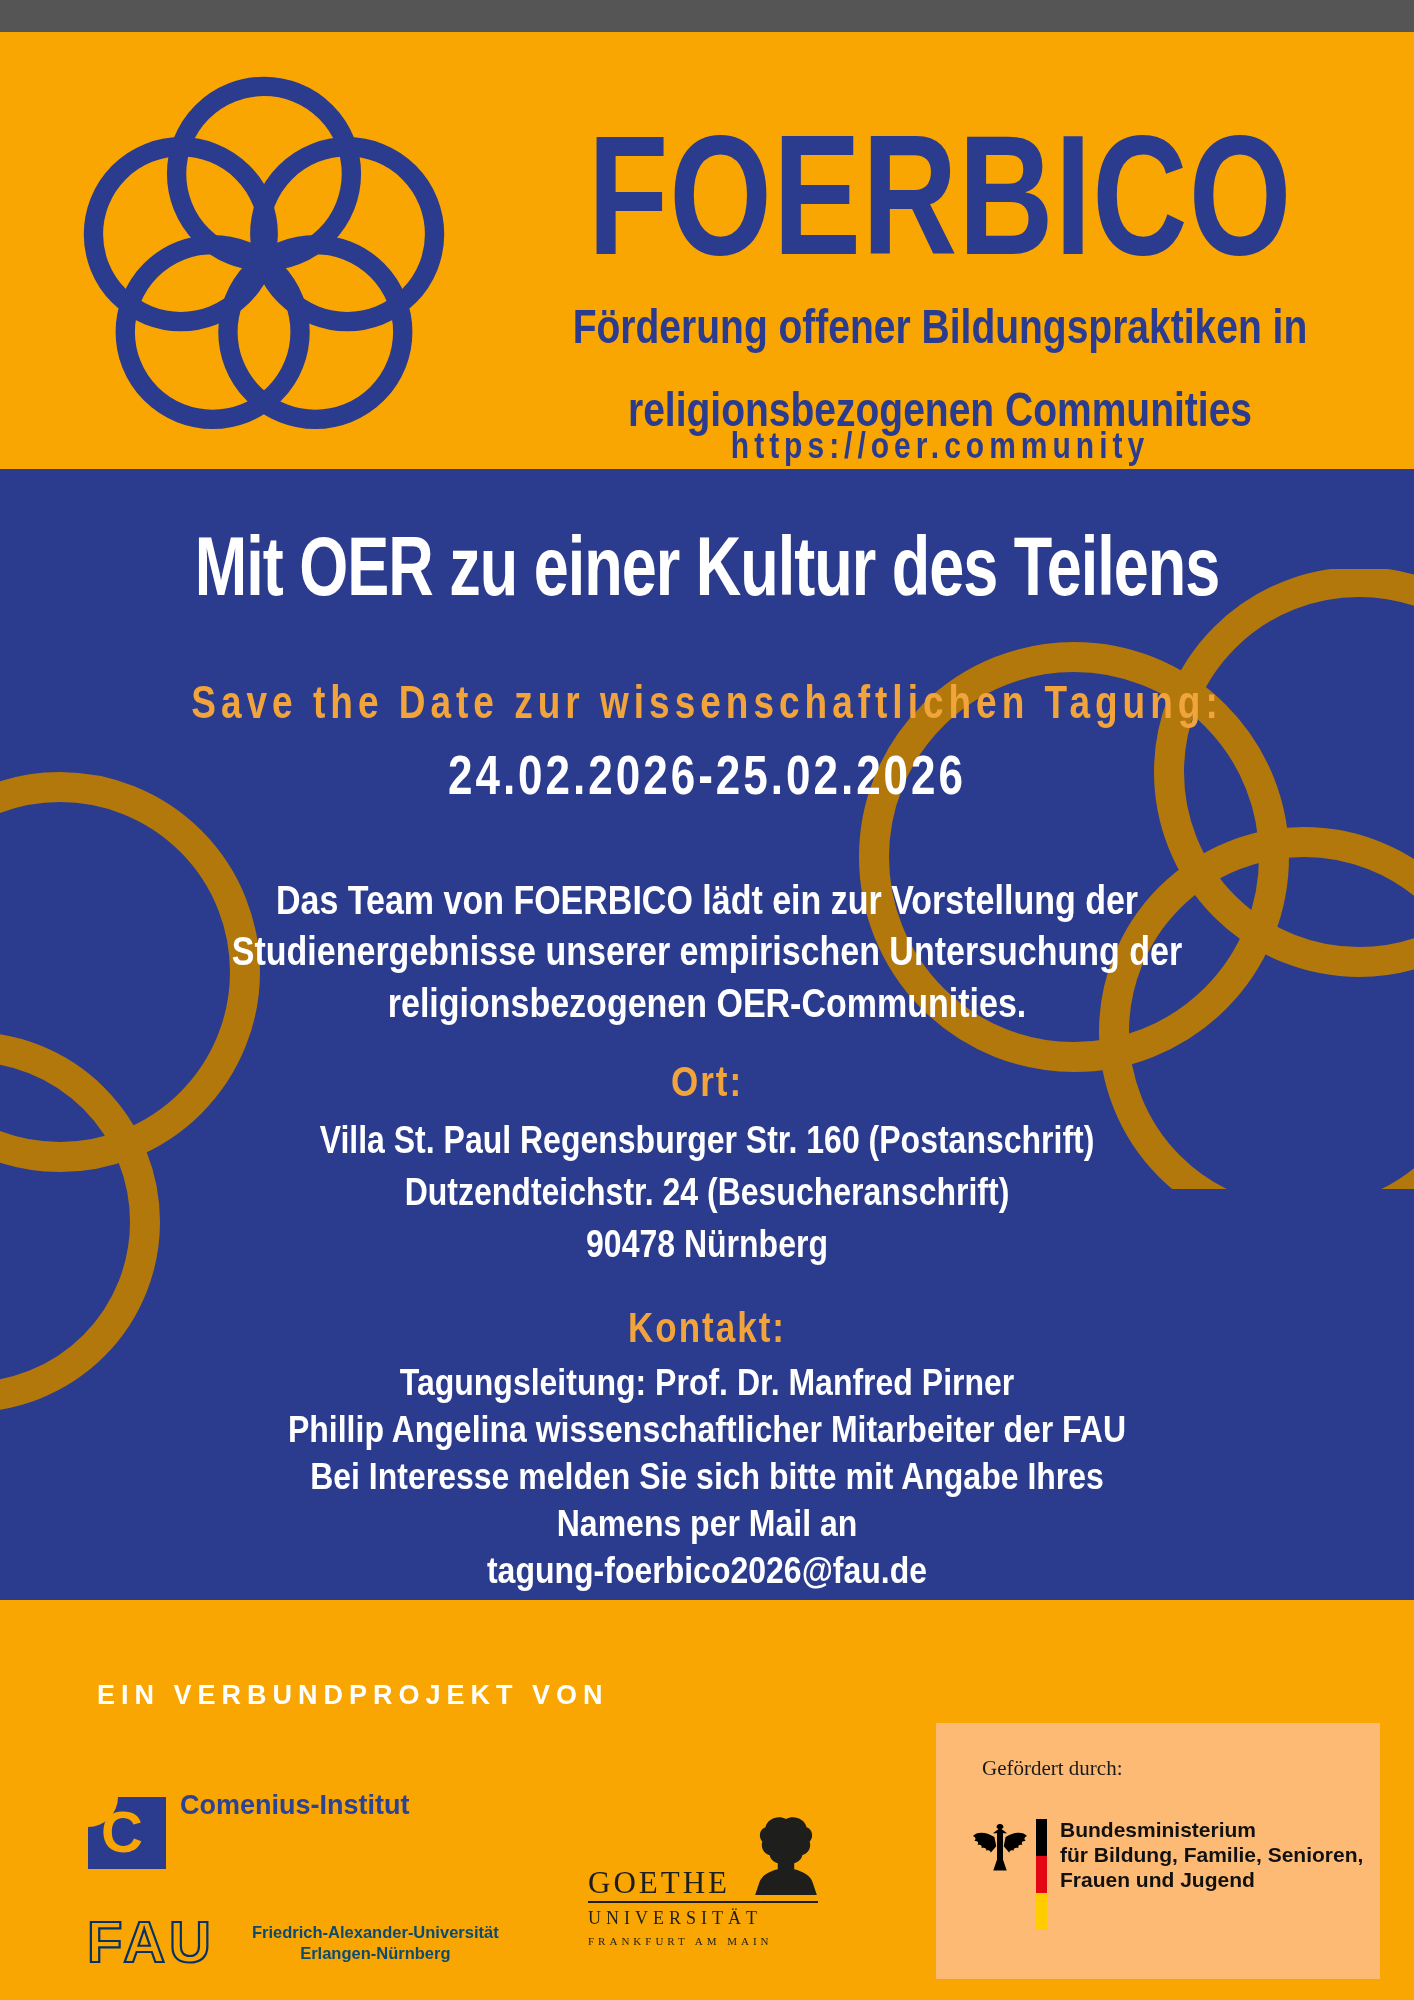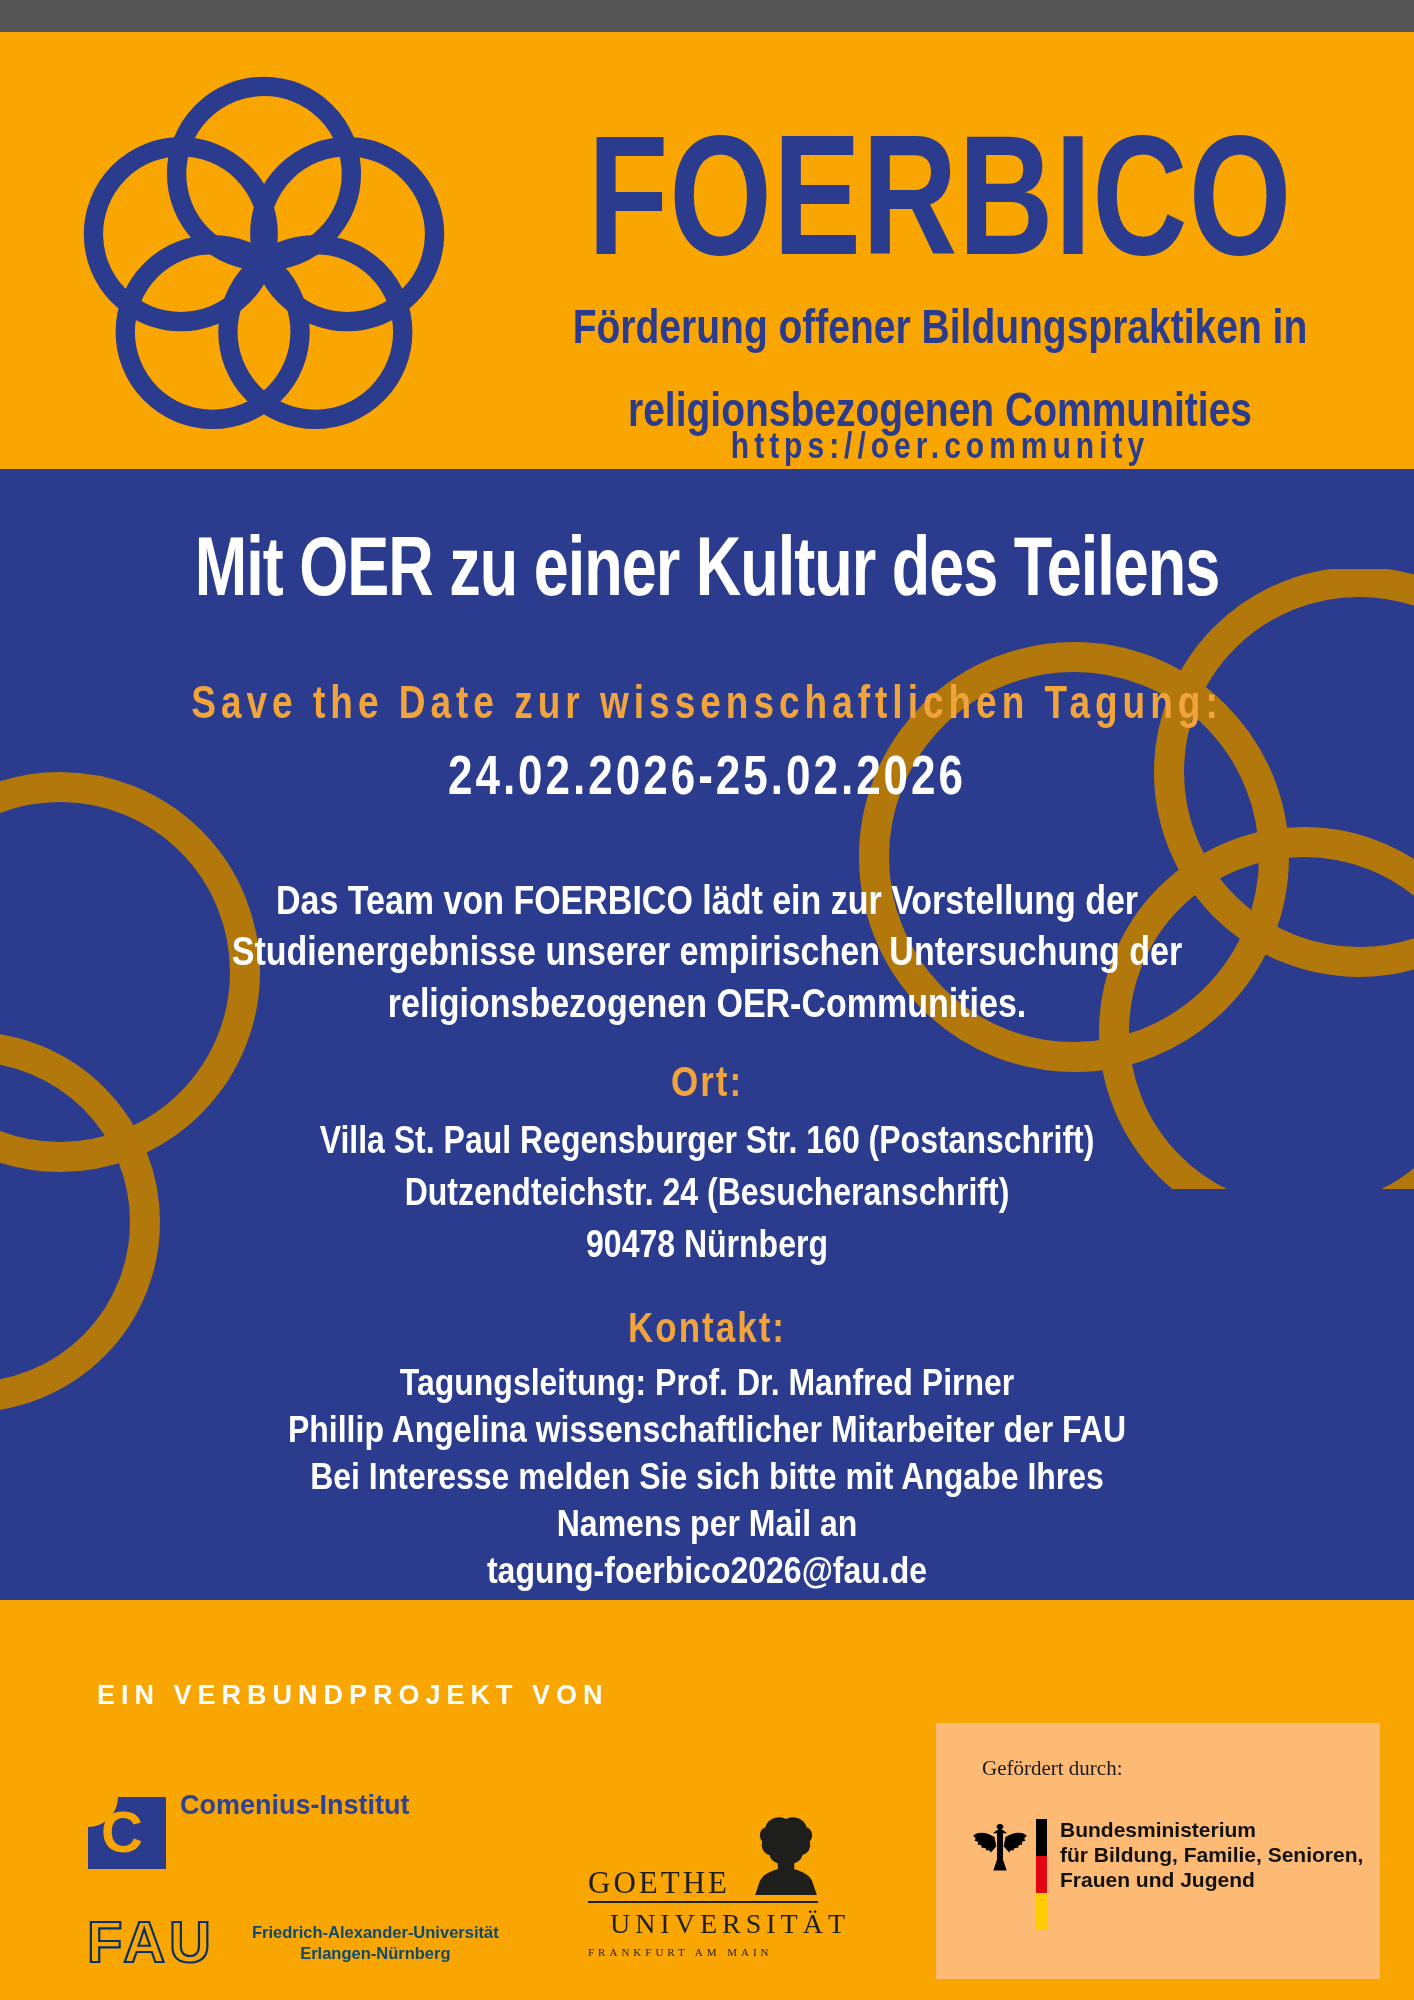--- a/index.html
+++ b/index.html
@@ -36,21 +36,21 @@
   .ci-c{position:absolute;left:13px;top:1px;font-size:58px;font-weight:bold;color:var(--orange,#F9A602);}
   .com-name{position:absolute;left:180px;top:190px;font-size:27px;font-weight:bold;color:#2B4396;}
   .com-sub{position:absolute;left:180px;top:224px;font-size:20px;font-weight:bold;color:#2B4396;line-height:23px;}
   .fau-logo{position:absolute;left:85px;top:312px;}
   .fau-sub{position:absolute;left:252px;top:322px;font-size:16.5px;font-weight:bold;color:#0c4a6e;line-height:21px;text-align:center;}
   .goethe{position:absolute;left:588px;top:214px;width:262px;color:#1E1E1C;
           font-family:"Liberation Serif",serif;text-align:left;}
   .goethe-row{display:flex;align-items:flex-end;gap:20px;}
   .goethe-word{font-size:31px;letter-spacing:3px;line-height:30px;}
   .goethe-rule{border-top:2.5px solid #1E1E1C;margin-top:3px;width:230px;}
-  .goethe-uni{margin-top:5px;font-size:28px;letter-spacing:5px;text-align:right;}
+  .goethe-uni{margin-top:5px;font-size:18px;letter-spacing:5px;}
   .goethe-city{margin-top:6px;font-size:11px;letter-spacing:4px;}
   .fund-box{position:absolute;left:936px;top:123px;width:444px;height:256px;background:#fdba74;}
   .fund-label{position:absolute;left:46px;top:33px;font-size:21px;color:#1a1a1a;font-family:"Liberation Serif",serif;}
   .eagle{position:absolute;left:36px;top:92px;}
   .flagbar{position:absolute;left:100px;top:96px;width:11px;}
   .flagbar div{width:11px;height:37px;}
   .ministry{position:absolute;left:124px;top:94px;font-size:21px;font-weight:bold;color:#111;line-height:25px;}
   .bottombar{position:absolute;top:1985px;left:0;width:100%;height:15px;background:var(--blue,#2B3B8E);}
 </style>
 </head>

